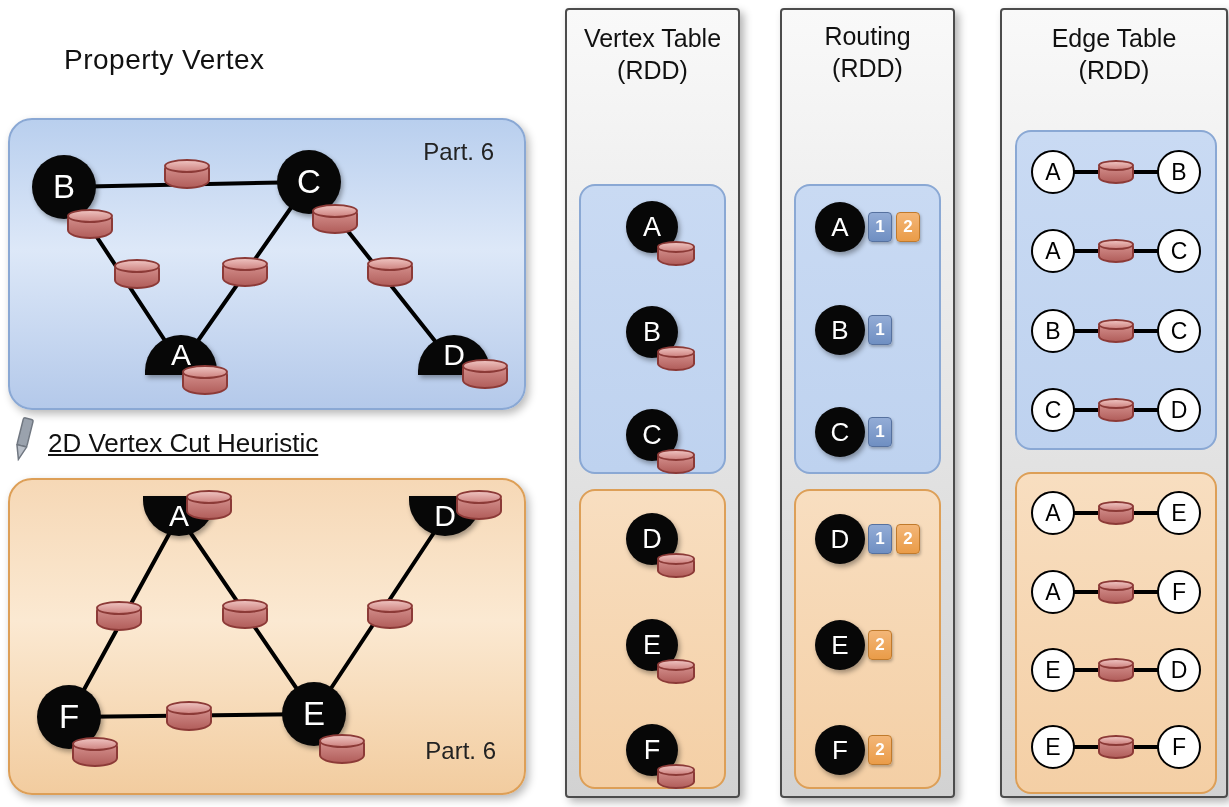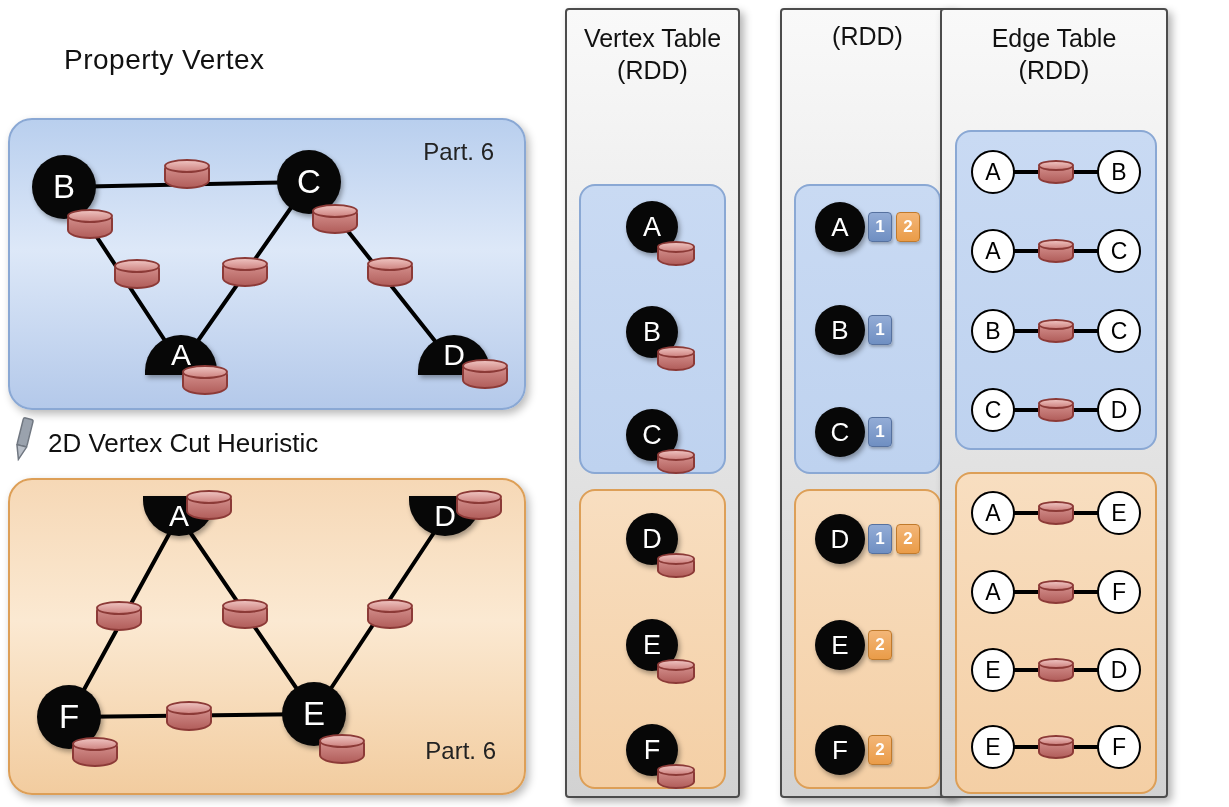--- a/index.html
+++ b/index.html
@@ -27,27 +27,27 @@
   .cyl::before { content:""; position:absolute; left:0; right:0; top:22%; bottom:0;
         background:linear-gradient(180deg,#d18c89,#b25f5c); border:2px solid #8c3a37;
         border-radius:3px 3px 50% 50% / 3px 3px 38% 38%; box-sizing:border-box; }
   .cyl::after { content:""; position:absolute; left:0; right:0; top:0; height:46%;
         background:linear-gradient(180deg,#edc0bd,#cf8683); border:2px solid #8c3a37;
         border-radius:50%; box-sizing:border-box; }
   .cyl-lg { width:46px; height:30px; }
   .cyl-md { width:38px; height:25px; }
   .cyl-sm { width:36px; height:24px; }
   .pencil { position:absolute; left:10px; top:416px; transform:rotate(14deg); }
-  .heuristic { position:absolute; left:48px; top:428px; font-size:26px; }
+  .heuristic { position:absolute; left:48px; top:428px; font-size:26px;text-decoration:underline; }
   .table-col { position:absolute; top:8px; height:790px;
         background:linear-gradient(180deg,#f9f9f9 0%,#e3e3e3 55%,#d2d2d2 100%);
         border:2.5px solid #4c4c4c; border-radius:4px; box-shadow:4px 4px 9px rgba(0,0,0,.3); box-sizing:border-box; }
   .vt-col { left:565px; width:175px; }
   .rt-col { left:780px; width:175px; }
-  .et-col { left:940px; width:228px; }
+  .et-col { left:1000px; width:228px; }
   .col-title { text-align:center; font-size:25px; line-height:1.28; margin-top:12px; color:#111; }
   .inner { position:absolute; border-radius:16px; box-sizing:border-box; }
   .inner-blue { background:linear-gradient(180deg,#c9daf3,#bed2ef); border:2.5px solid #8aa8d4; }
   .inner-orange { background:linear-gradient(180deg,#f8dec0,#f4cfa5); border:2.5px solid #dd9f57; }
   .badge { position:absolute; width:24px; height:30px; border-radius:4px; display:flex; align-items:center;
         justify-content:center; color:#fff; font-size:17px; font-weight:bold; box-sizing:border-box;
         box-shadow:1px 2px 3px rgba(0,0,0,.25); }
   .badge-blue { background:linear-gradient(180deg,#93acd6,#6f8fc2); border:1.5px solid #56719f; }
   .badge-orange { background:linear-gradient(180deg,#f3b678,#ea9c48); border:1.5px solid #c07a2c; }
   .wv { width:44px; height:44px; box-sizing:border-box; border:2.5px solid #000; border-radius:50%;
@@ -139,20 +139,21 @@
     <div class="bv bv-md" style="left:59px; top:503px;">D</div>
     <div class="cyl cyl-md" style="left:90px; top:543px;"></div>
     <div class="bv bv-md" style="left:59px; top:609px;">E</div>
     <div class="cyl cyl-md" style="left:90px; top:649px;"></div>
     <div class="bv bv-md" style="left:59px; top:714px;">F</div>
     <div class="cyl cyl-md" style="left:90px; top:754px;"></div>
   </div>
 
   <div class="table-col rt-col">
     <div class="col-title" style="margin-top:10px;">
+      <div>Routing</div>
       <div>(RDD)</div>
     </div>
     <div class="inner inner-blue" style="left:12px; top:174px; width:147px; height:290px;"></div>
     <div class="inner inner-orange" style="left:12px; top:479px; width:147px; height:300px;"></div>
 
     <div class="bv bv-rt" style="left:33px; top:192px;">A</div>
     <div class="badge badge-blue" style="left:86px; top:202px;">1</div>
     <div class="badge badge-orange" style="left:114px; top:202px;">2</div>
 
     <div class="bv bv-rt" style="left:33px; top:295px;">B</div>

